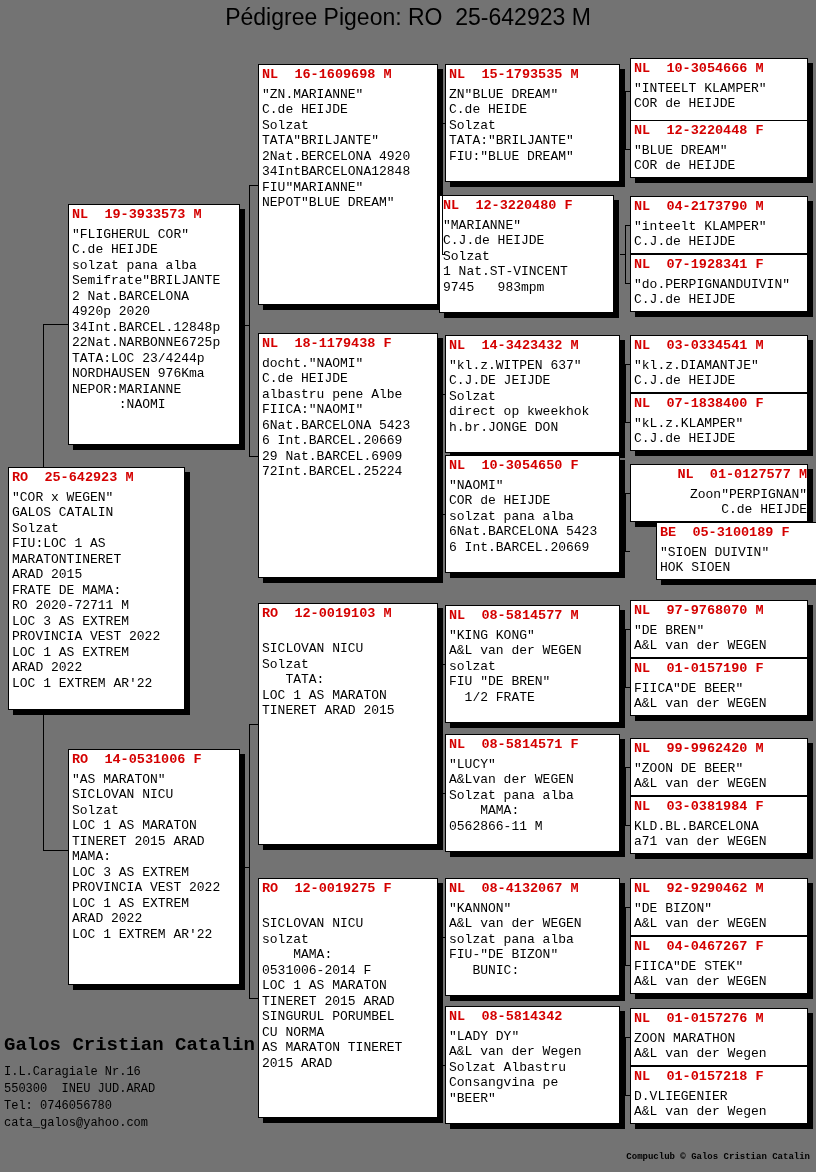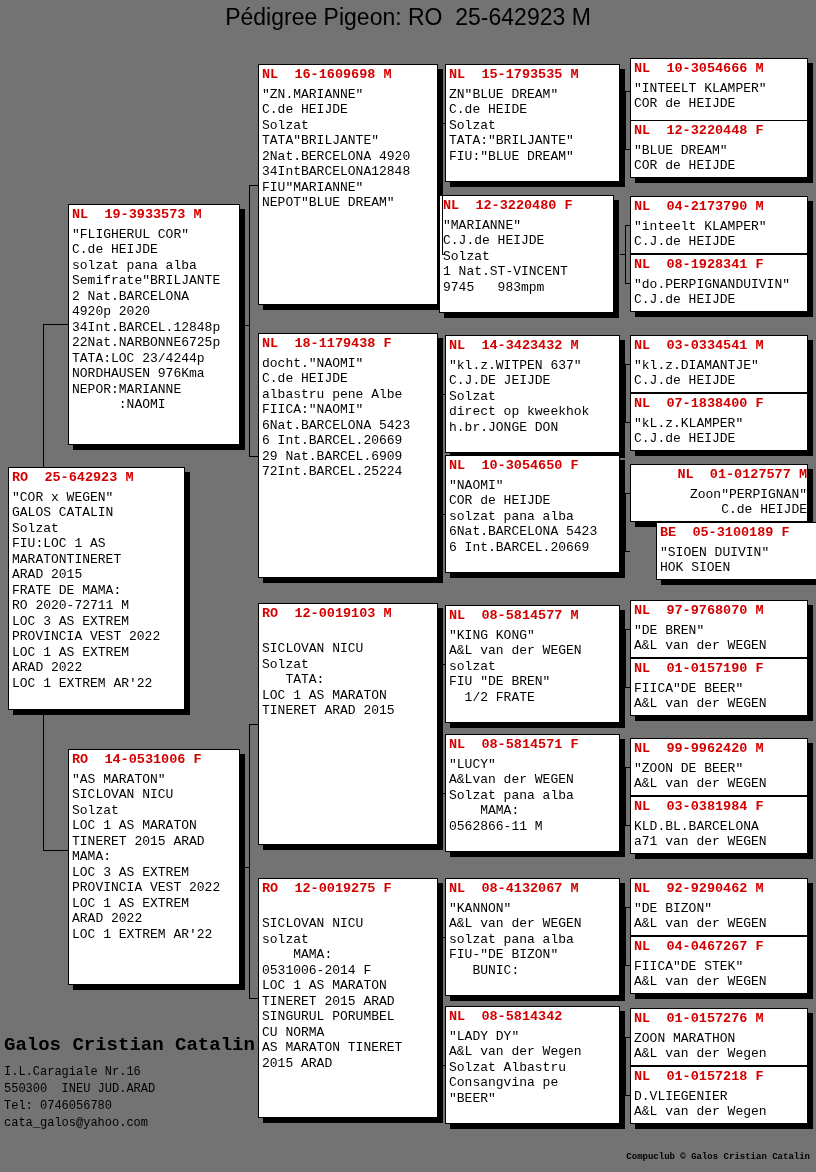--- a/index.html
+++ b/index.html
@@ -37,21 +37,21 @@
       <div class="pbox" style="left: 439px; top: 195px; width: 175px; height: 118px;"><div class="ring">NL  12-3220480 F</div><div class="bline">"MARIANNE"</div><div class="bline">C.J.de HEIJDE</div><div class="bline">Solzat</div><div class="bline">1 Nat.ST-VINCENT</div><div class="bline">9745   983mpm</div></div>
       <div class="pbox" style="left: 445px; top: 335px; width: 175px; height: 118px;"><div class="ring">NL  14-3423432 M</div><div class="bline">"kl.z.WITPEN 637"</div><div class="bline">C.J.DE JEIJDE</div><div class="bline">Solzat</div><div class="bline">direct op kweekhok</div><div class="bline">h.br.JONGE DON</div></div>
       <div class="pbox" style="left: 445px; top: 455px; width: 175px; height: 118px;"><div class="ring">NL  10-3054650 F</div><div class="bline">"NAOMI"</div><div class="bline">COR de HEIJDE</div><div class="bline">solzat pana alba</div><div class="bline">6Nat.BARCELONA 5423</div><div class="bline">6 Int.BARCEL.20669</div></div>
       <div class="pbox" style="left: 445px; top: 605px; width: 175px; height: 118px;"><div class="ring">NL  08-5814577 M</div><div class="bline">"KING KONG"</div><div class="bline">A&amp;L van der WEGEN</div><div class="bline">solzat</div><div class="bline">FIU "DE BREN"</div><div class="bline">  1/2 FRATE</div></div>
       <div class="pbox" style="left: 445px; top: 734px; width: 175px; height: 118px;"><div class="ring">NL  08-5814571 F</div><div class="bline">"LUCY"</div><div class="bline">A&amp;Lvan der WEGEN</div><div class="bline">Solzat pana alba</div><div class="bline">    MAMA:</div><div class="bline">0562866-11 M</div></div>
       <div class="pbox" style="left: 445px; top: 878px; width: 175px; height: 118px;"><div class="ring">NL  08-4132067 M</div><div class="bline">"KANNON"</div><div class="bline">A&amp;L van der WEGEN</div><div class="bline">solzat pana alba</div><div class="bline">FIU-"DE BIZON"</div><div class="bline">   BUNIC:</div></div>
       <div class="pbox" style="left: 445px; top: 1006px; width: 175px; height: 118px;"><div class="ring">NL  08-5814342</div><div class="bline">"LADY DY"</div><div class="bline">A&amp;L van der Wegen</div><div class="bline">Solzat Albastru</div><div class="bline">Consangvina pe</div><div class="bline">"BEER"</div></div>
       <div class="pbox" style="left: 630px; top: 58px; width: 178px; height: 74px;"><div class="ring">NL  10-3054666 M</div><div class="bline">"INTEELT KLAMPER"</div><div class="bline">COR de HEIJDE</div></div>
       <div class="pbox" style="left: 630px; top: 120px; width: 178px; height: 58px;"><div class="ring">NL  12-3220448 F</div><div class="bline">"BLUE DREAM"</div><div class="bline">COR de HEIJDE</div></div>
       <div class="pbox" style="left: 630px; top: 196px; width: 178px; height: 58px;"><div class="ring">NL  04-2173790 M</div><div class="bline">"inteelt KLAMPER"</div><div class="bline">C.J.de HEIJDE</div></div>
-      <div class="pbox" style="left: 630px; top: 254px; width: 178px; height: 58px;"><div class="ring">NL  08-1928341 F</div><div class="bline">"do.PERPIGNANDUIVIN"</div><div class="bline">C.J.de HEIJDE</div></div>
+      <div class="pbox" style="left: 630px; top: 254px; width: 178px; height: 58px;"><div class="ring">NL  07-1928341 F</div><div class="bline">"do.PERPIGNANDUIVIN"</div><div class="bline">C.J.de HEIJDE</div></div>
       <div class="pbox" style="left: 630px; top: 335px; width: 178px; height: 58px;"><div class="ring">NL  03-0334541 M</div><div class="bline">"kl.z.DIAMANTJE"</div><div class="bline">C.J.de HEIJDE</div></div>
       <div class="pbox" style="left: 630px; top: 393px; width: 178px; height: 58px;"><div class="ring">NL  07-1838400 F</div><div class="bline">"kL.z.KLAMPER"</div><div class="bline">C.J.de HEIJDE</div></div>
       <div class="pbox" style="left: 630px; top: 464px; width: 178px; height: 58px; text-align: right;"><div class="ring">NL  01-0127577 M</div><div class="bline">Zoon"PERPIGNAN"</div><div class="bline">C.de HEIJDE</div></div>
       <div class="pbox" style="left: 656px; top: 522px; width: 178px; height: 58px;"><div class="ring">BE  05-3100189 F</div><div class="bline">"SIOEN DUIVIN"</div><div class="bline">HOK SIOEN</div></div>
       <div class="pbox" style="left: 630px; top: 600px; width: 178px; height: 58px;"><div class="ring">NL  97-9768070 M</div><div class="bline">"DE BREN"</div><div class="bline">A&amp;L van der WEGEN</div></div>
       <div class="pbox" style="left: 630px; top: 658px; width: 178px; height: 58px;"><div class="ring">NL  01-0157190 F</div><div class="bline">FIICA"DE BEER"</div><div class="bline">A&amp;L van der WEGEN</div></div>
       <div class="pbox" style="left: 630px; top: 738px; width: 178px; height: 58px;"><div class="ring">NL  99-9962420 M</div><div class="bline">"ZOON DE BEER"</div><div class="bline">A&amp;L van der WEGEN</div></div>
       <div class="pbox" style="left: 630px; top: 796px; width: 178px; height: 58px;"><div class="ring">NL  03-0381984 F</div><div class="bline">KLD.BL.BARCELONA</div><div class="bline">a71 van der WEGEN</div></div>
       <div class="pbox" style="left: 630px; top: 878px; width: 178px; height: 58px;"><div class="ring">NL  92-9290462 M</div><div class="bline">"DE BIZON"</div><div class="bline">A&amp;L van der WEGEN</div></div>
       <div class="pbox" style="left: 630px; top: 936px; width: 178px; height: 58px;"><div class="ring">NL  04-0467267 F</div><div class="bline">FIICA"DE STEK"</div><div class="bline">A&amp;L van der WEGEN</div></div>

